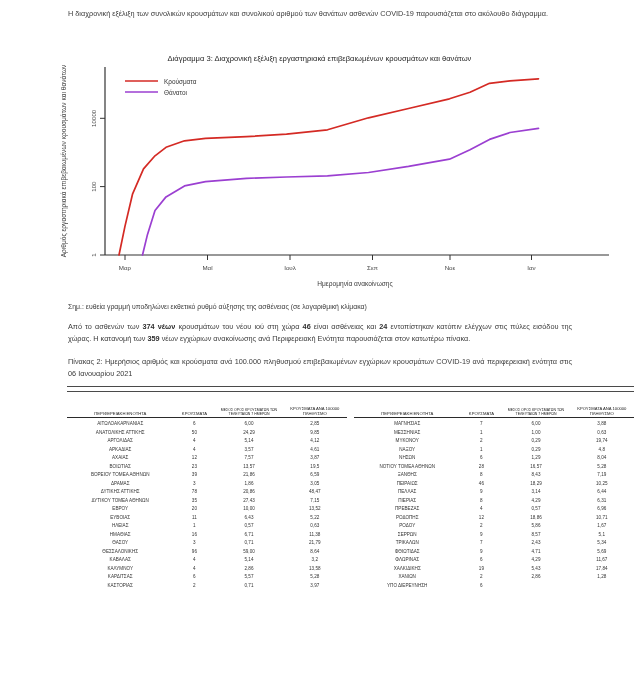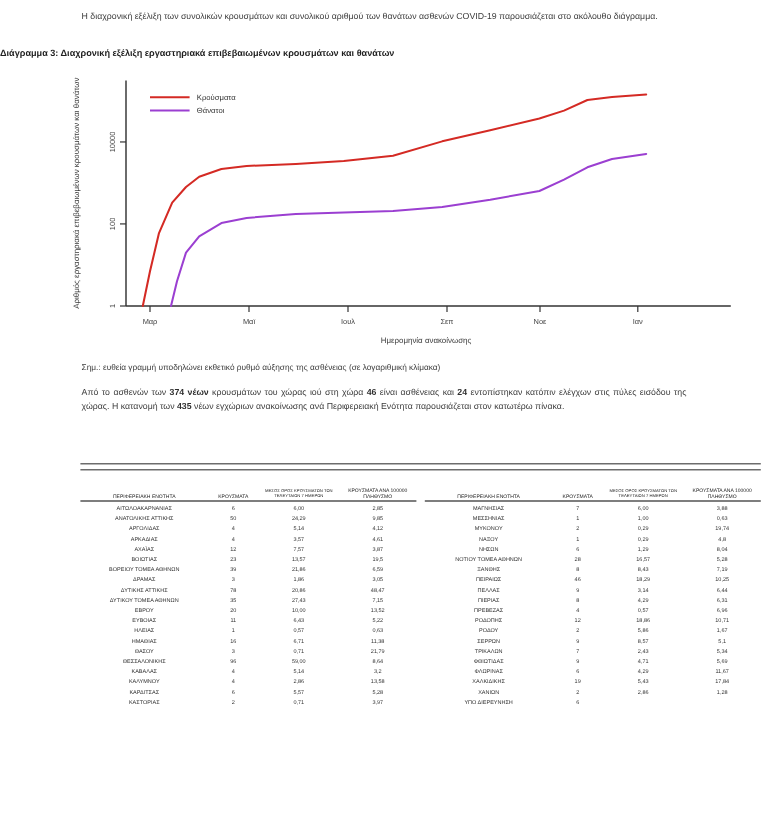--- a/index.html
+++ b/index.html
@@ -1,22 +1,22 @@
 <!DOCTYPE html>
 <html><head>
 <meta charset="utf-8">
 <style>
   html,body{margin:0;padding:0;background:#ffffff;}
   .page{position:relative;width:639px;height:590px;background:#fff;overflow:hidden;
         font-family:"Liberation Sans",sans-serif;color:#3b3b3b;}
   .para{position:absolute;left:68px;width:504px;font-size:7.3px;line-height:1.6;
         text-align:justify;color:#3b3b3b;}
   .para b{color:#2e2e2e;}
-  .chart-title{position:absolute;left:0;right:0;top:40px;
-        font-size:7.6px;font-weight:bold;color:#1f1f1f;}
+  .chart-title{position:absolute;left:0;right:0;top:54px;text-align:center;
+        font-size:7.6px;font-weight:normal;color:#1f1f1f;}
   .chart-box{position:absolute;left:50px;top:55px;width:570px;height:245px;}
   .ax{stroke:#333;stroke-width:1.2;}
   .tick{stroke:#333;stroke-width:1;}
   .ytick,.xtick{font-size:6.2px;fill:#444;font-family:"Liberation Sans",sans-serif;}
   .leg{font-size:6.4px;fill:#333;font-family:"Liberation Sans",sans-serif;}
   .axlab{font-size:6.6px;fill:#3a3a3a;font-family:"Liberation Sans",sans-serif;}
   .note{position:absolute;left:68px;font-size:6.9px;color:#3b3b3b;}
   
   .tablewrap{position:absolute;left:67px;top:385px;width:1134px;height:560px;
         transform:scale(0.5);transform-origin:0 0;}
@@ -68,22 +68,23 @@
         <text class="leg" x="114" y="28.5">Κρούσματα</text>
         <line x1="75" y1="37" x2="108" y2="37" stroke="#9b3fd1" stroke-width="1.7"></line>
         <text class="leg" x="114" y="39.5">Θάνατοι</text>
         <text class="axlab" x="305" y="231" text-anchor="middle">Ημερομηνία ανακοίνωσης</text>
         <text class="axlab" x="16" y="106" text-anchor="middle" transform="rotate(-90 16 106)">Αριθμός εργαστηριακά επιβεβαιωμένων κρουσμάτων και θανάτων</text>
       </svg>
   </div>
 
   <div class="note" style="top:303px;">Σημ.: ευθεία γραμμή υποδηλώνει εκθετικό ρυθμό αύξησης της ασθένειας (σε λογαριθμική κλίμακα)</div>
 
-  <div class="para" style="top:321px;"><span>Από το ασθενών των </span><b>374 νέων</b><span> κρουσμάτων του χώρας ιού στη χώρα </span><b>46</b><span> είναι ασθένειας και </span><b>24</b><span> εντοπίστηκαν κατόπιν ελέγχων στις πύλες εισόδου της χώρας. Η κατανομή των </span><b>435</b><span> νέων εγχώριων ανακοίνωσης ανά Περιφερειακή Ενότητα παρουσιάζεται στον κατωτέρω πίνακα.</span></div>
-
+  <div class="para" style="top:321px;"><span>Από το ασθενών των </span><b>374 νέων</b><span> κρουσμάτων του νέου ιού στη χώρα </span><b>46</b><span> είναι ασθένειας και </span><b>24</b><span> εντοπίστηκαν κατόπιν ελέγχων στις πύλες εισόδου της χώρας. Η κατανομή των </span><b>359</b><span> νέων εγχώριων ανακοίνωσης ανά Περιφερειακή Ενότητα παρουσιάζεται στον κατωτέρω πίνακα.</span></div>
+
+  <div class="para" style="top:356px;">Πίνακας 2: Ημερήσιος αριθμός και κρούσματα ανά 100.000 πληθυσμού επιβεβαιωμένων εγχώριων κρουσμάτων COVID-19 ανά περιφερειακή ενότητα στις 06 Ιανουαρίου 2021</div>
 
   <div class="tablewrap">
     <div class="rule" style="top:2px;"></div>
     <div class="rule" style="top:12px;"></div>
 
     <div class="thalf left" style="top:24px;">
       <div class="thead">
         <div class="hc c0">ΠΕΡΙΦΕΡΕΙΑΚΗ ΕΝΟΤΗΤΑ</div>
         <div class="hc c1">ΚΡΟΥΣΜΑΤΑ</div>
         <div class="hc c2">

